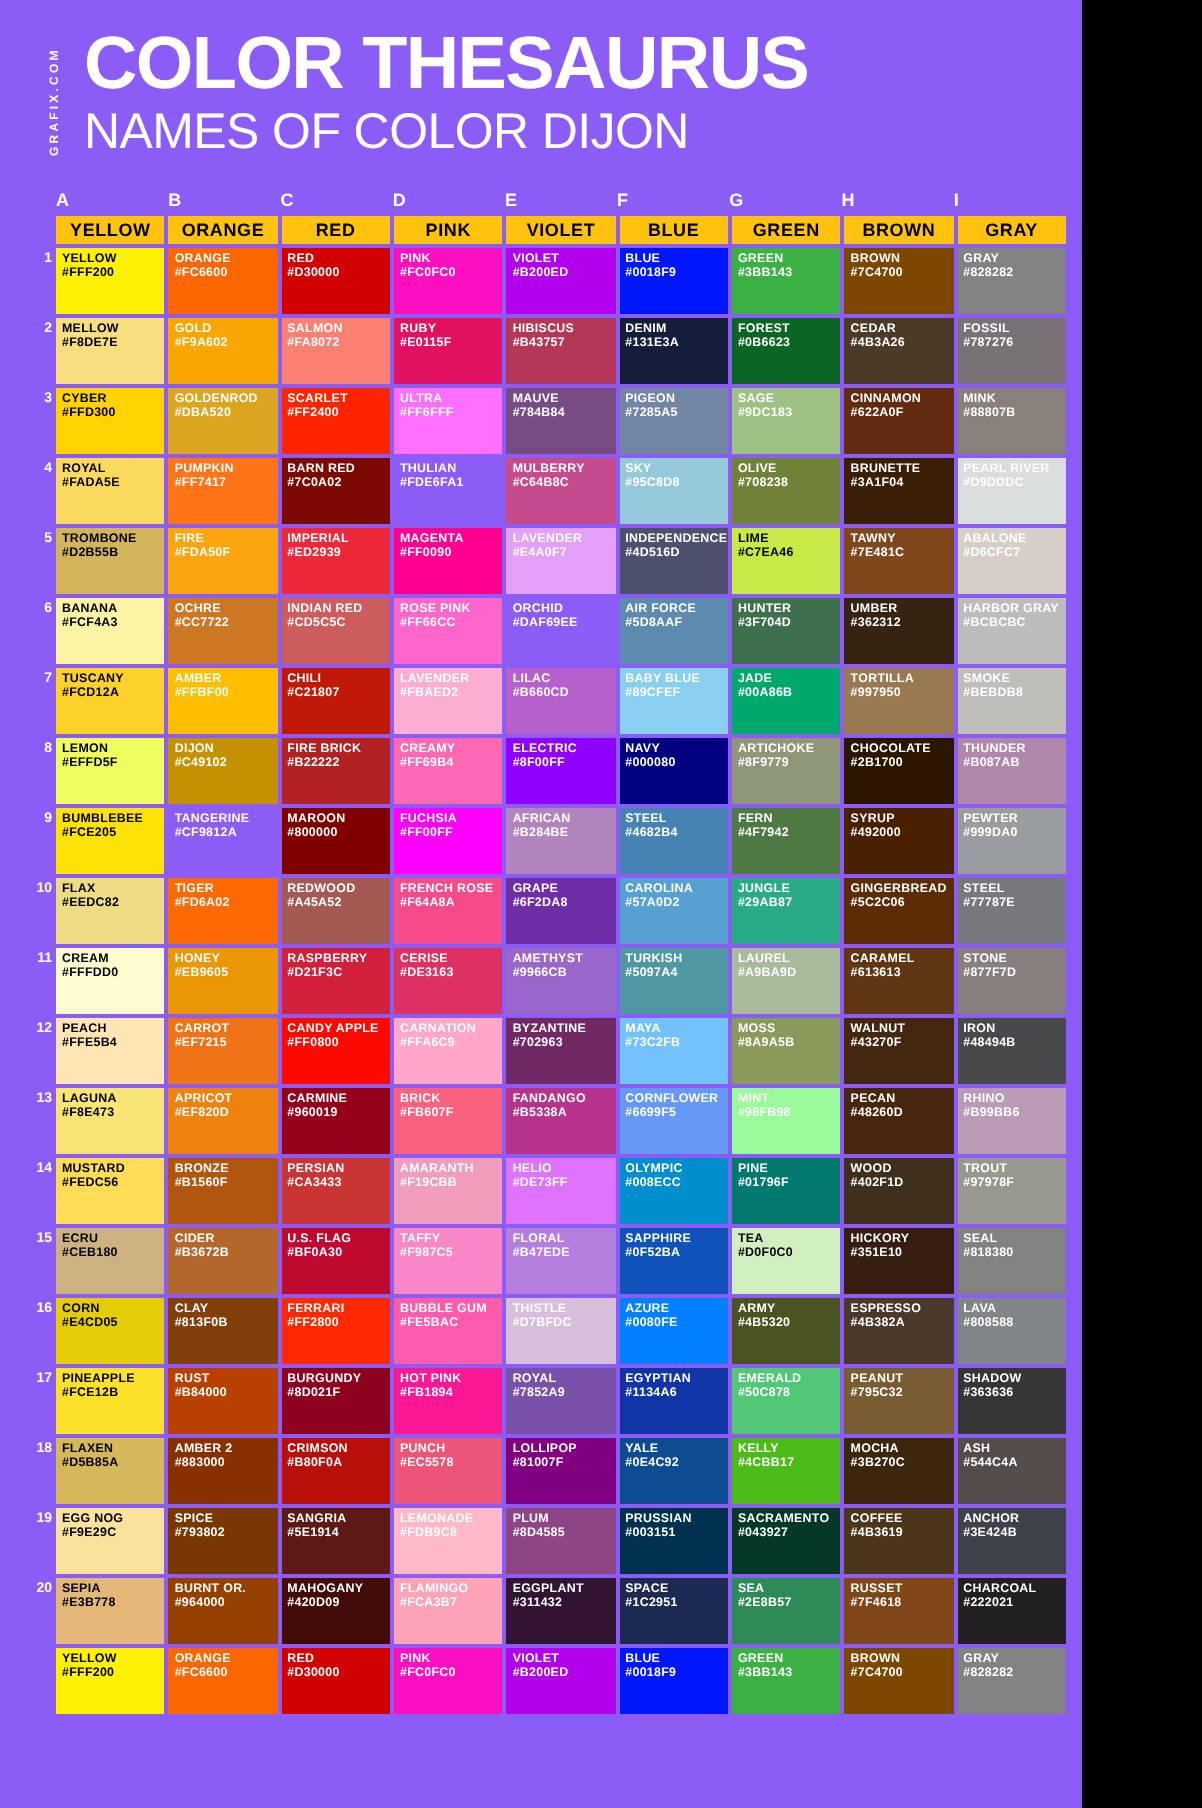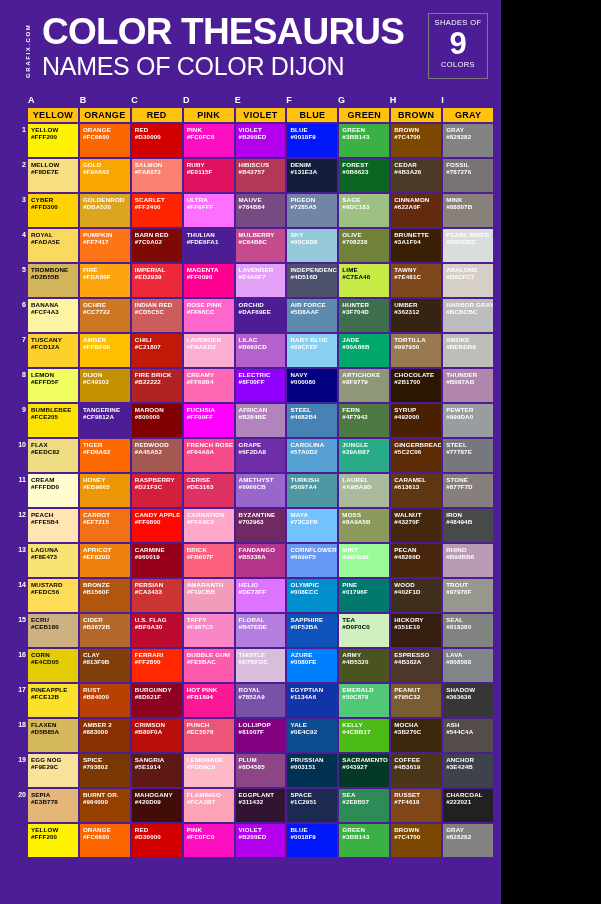--- a/index.html
+++ b/index.html
@@ -8,23 +8,23 @@
     background: #000000;
   }
   body {
     width: 601px;
     height: 904px;
     font-family: "Liberation Sans", sans-serif;
     overflow: hidden;
   }
   #page {
     position: relative;
-    width: 501px;
+    width: 541px;
     height: 904px;
-    background: #4c1d95;
+    background: #8b5cf6;
     box-sizing: border-box;
   }
 
   
   #header {
     position: relative;
     height: 95px;
     padding-left: 18px;
   }
   #vertical-brand {
@@ -169,25 +169,20 @@
 </head>
 <body>
 
 <div id="page">
 
   <div id="header">
     <div id="vertical-brand">GRAFIX.COM</div>
     <div id="title-block">
       <div id="main-title">COLOR THESAURUS</div>
       <div id="sub-title">NAMES OF COLOR DIJON</div>
-    </div>
-    <div id="shades-badge">
-      <div class="sb-top">SHADES OF</div>
-      <div class="sb-num">9</div>
-      <div class="sb-bot">COLORS</div>
     </div>
   </div>
 
   <div id="letter-row">
       <div class="letter" style="left: 0%;">A</div>
       <div class="letter" style="left: 11.1111%;">B</div>
       <div class="letter" style="left: 22.2222%;">C</div>
       <div class="letter" style="left: 33.3333%;">D</div>
       <div class="letter" style="left: 44.4444%;">E</div>
       <div class="letter" style="left: 55.5556%;">F</div>

